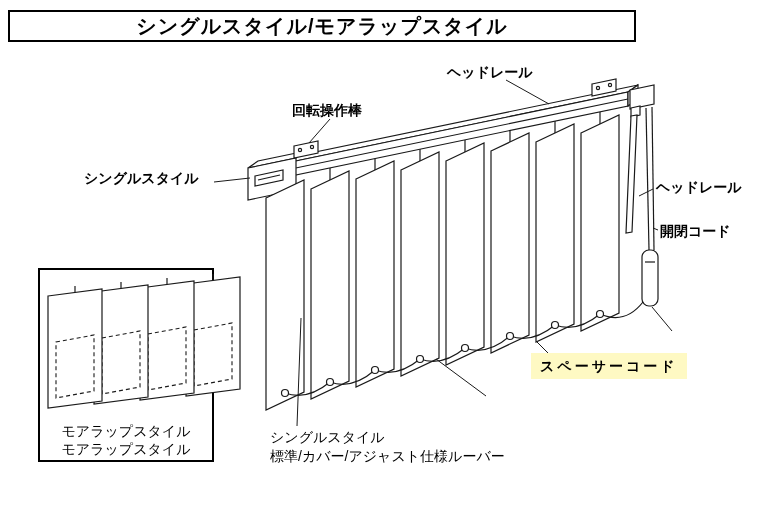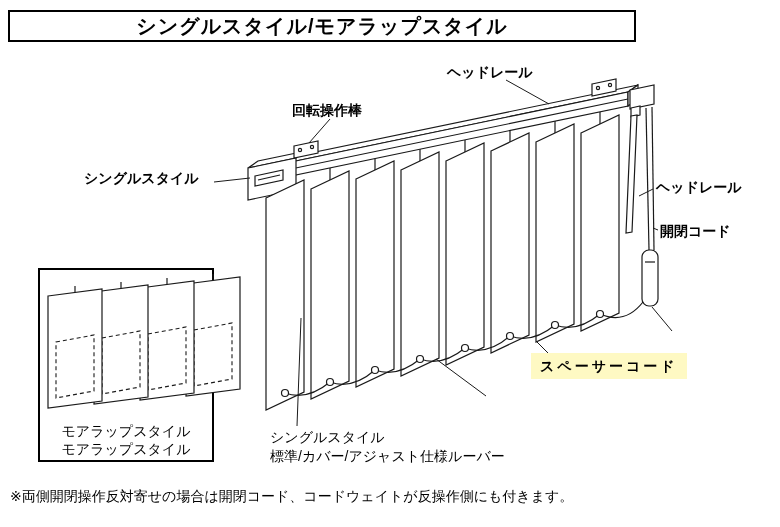--- a/index.html
+++ b/index.html
@@ -154,15 +154,14 @@
         <polygon class="fw" points="8,26 62,19 62,131 8,138"></polygon>
         <polygon class="dash" points="16,72 54,65 54,121 16,128"></polygon>
       </g>
     </svg>
     <div id="inset-caption">
       <span>モアラップスタイル</span>
       <span>モアラップスタイル</span>
     </div>
   </div>
 
-  <div id="footnote">※両側開閉操作反対寄せの場合は開閉コード、コードウェイトが反操作側にも付きます。</div>
 
 </div>
 
 </body></html>

